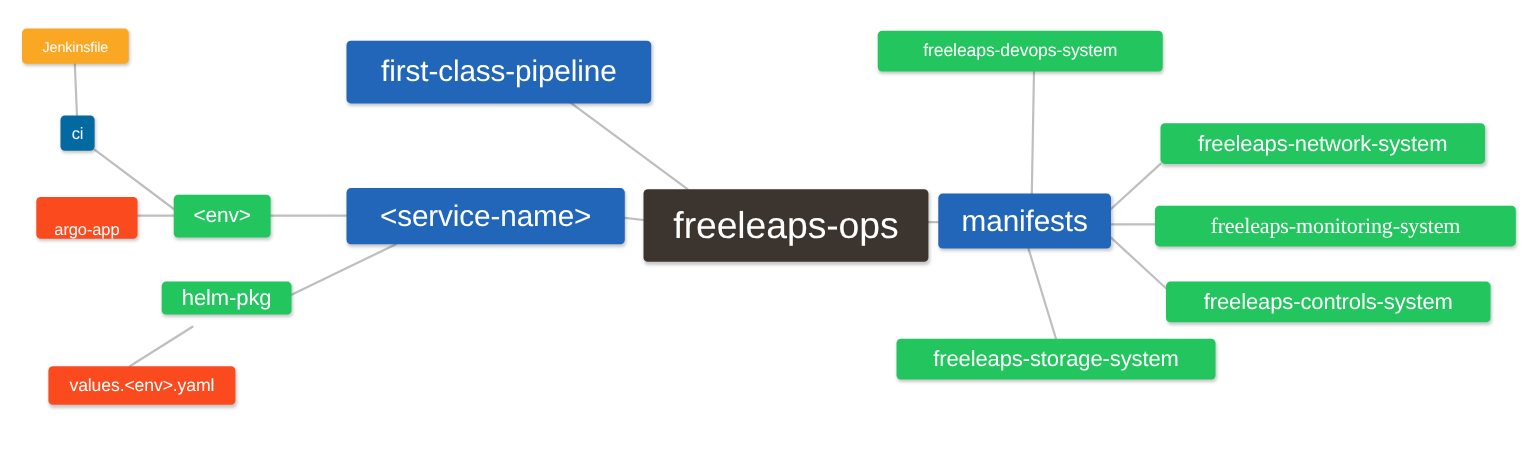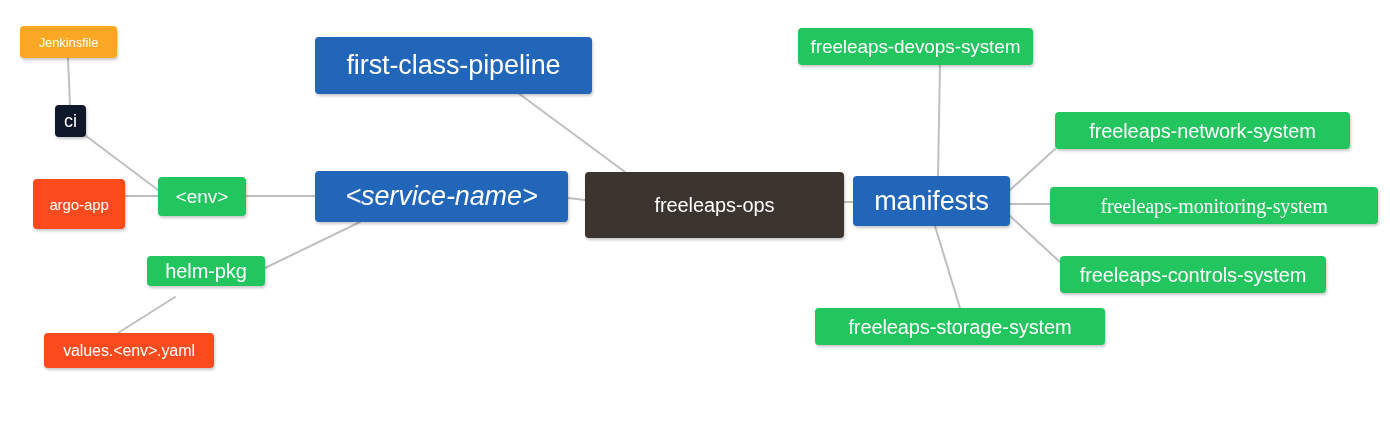--- a/index.html
+++ b/index.html
@@ -59,56 +59,56 @@
       <line x1="938" y1="176" x2="940" y2="65" stroke="#bfbfbf" stroke-width="2" stroke-linecap="round"></line>
       <line x1="1010" y1="190" x2="1055" y2="149" stroke="#bfbfbf" stroke-width="2" stroke-linecap="round"></line>
       <line x1="1010" y1="204" x2="1050" y2="204" stroke="#bfbfbf" stroke-width="2" stroke-linecap="round"></line>
       <line x1="1010" y1="216" x2="1060" y2="262" stroke="#bfbfbf" stroke-width="2" stroke-linecap="round"></line>
       <line x1="935" y1="226" x2="960" y2="308" stroke="#bfbfbf" stroke-width="2" stroke-linecap="round"></line>
     </svg>
   <div id="node-layer">
       <div class="node" style="left: 20px; top: 26px; width: 97px; height: 32px; background: rgb(250, 168, 35); font-size: 13px; padding: 0px 8px; color: rgb(255, 255, 255);">
         <span>Jenkinsfile</span>
       </div>
-      <div class="node" style="left: 55px; top: 105px; width: 31px; height: 32px; background: #0f172a; font-size: 18px; padding: 2px 6px; color: rgb(255, 255, 255);">
+      <div class="node" style="left: 55px; top: 105px; width: 31px; height: 32px; background: #0369a1; font-size: 15px; padding: 2px 6px; color: rgb(255, 255, 255);">
         <span>ci</span>
       </div>
-      <div class="node" style="left: 33px; top: 179px; width: 92px; height: 50px; background: rgb(251, 75, 30); font-size: 15px; padding: 0px 8px; color: rgb(255, 255, 255);">
+      <div class="node" style="left: 33px; top: 179px; width: 92px; height: 38px; background: rgb(251, 75, 30); font-size: 15px; padding: 0px 8px; color: rgb(255, 255, 255); align-items: flex-end;">
         <span>argo-app</span>
       </div>
       <div class="node" style="left: 158px; top: 177px; width: 88px; height: 39px; background: rgb(34, 197, 94); font-size: 19px; padding: 0px 8px; color: rgb(255, 255, 255); align-items: center;">
         <span>&lt;env&gt;</span>
       </div>
       <div class="node" style="left: 147px; top: 256px; width: 118px; height: 30px; background: rgb(34, 197, 94); font-size: 20px; padding: 0px 10px; color: rgb(255, 255, 255);">
         <span>helm-pkg</span>
       </div>
       <div class="node" style="left: 10px; top: 333px; width: 170px; height: 35px; background: rgb(251, 75, 30); font-size: 16px; padding: 0px 10px; color: rgb(255, 255, 255); margin-left: 34px;">
         <span>values.&lt;env&gt;.yaml</span>
       </div>
       <div class="node" style="left: 315px; top: 37px; width: 277px; height: 57px; background: rgb(33, 102, 184); font-size: 27px; padding: 0px 14px; color: rgb(255, 255, 255); text-align: right;">
         <span>first-class-pipeline</span>
       </div>
-      <div class="node" style="left: 315px; top: 171px; width: 253px; height: 51px; background: rgb(33, 102, 184); font-size: 27px; padding: 0px 14px; color: rgb(255, 255, 255); font-style: italic;">
+      <div class="node" style="left: 315px; top: 171px; width: 253px; height: 51px; background: rgb(33, 102, 184); font-size: 27px; padding: 0px 14px; color: rgb(255, 255, 255);">
         <span>&lt;service-name&gt;</span>
       </div>
-      <div class="node" style="left: 585px; top: 172px; width: 259px; height: 66px; background: rgb(59, 52, 47); font-size: 20px; padding: 0px 16px; color: rgb(255, 255, 255); text-align: center;">
+      <div class="node" style="left: 585px; top: 172px; width: 259px; height: 66px; background: rgb(59, 52, 47); font-size: 34px; padding: 0px 16px; color: rgb(255, 255, 255); text-align: center;">
         <span>freeleaps-ops</span>
       </div>
       <div class="node" style="left: 853px; top: 176px; width: 157px; height: 50px; background: rgb(33, 102, 184); font-size: 27px; padding: 0px 14px; color: rgb(255, 255, 255); justify-content: center;">
         <span>manifests</span>
       </div>
-      <div class="node" style="left: 798px; top: 28px; width: 235px; height: 37px; background: rgb(34, 197, 94); font-size: 19px; padding: 0px 12px; color: rgb(255, 255, 255);">
+      <div class="node" style="left: 798px; top: 28px; width: 259px; height: 37px; background: rgb(34, 197, 94); font-size: 16px; padding: 0px 12px; color: rgb(255, 255, 255);">
         <span>freeleaps-devops-system</span>
       </div>
       <div class="node" style="left: 1055px; top: 112px; width: 295px; height: 37px; background: rgb(34, 197, 94); font-size: 20px; padding: 16px 12px; color: rgb(255, 255, 255);">
         <span>freeleaps-network-system</span>
       </div>
       <div class="node" style="left: 1050px; top: 187px; width: 328px; height: 37px; background: rgb(34, 197, 94); font-size: 20px; padding: 0px 12px; color: rgb(255, 255, 255); font-family: Liberation Serif, serif;">
         <span>freeleaps-monitoring-system</span>
       </div>
-      <div class="node" style="left: 1060px; top: 256px; width: 266px; height: 37px; background: rgb(34, 197, 94); font-size: 20px; padding: 0px 12px; color: rgb(255, 255, 255);">
+      <div class="node" style="left: 1060px; top: 256px; width: 295px; height: 37px; background: rgb(34, 197, 94); font-size: 20px; padding: 0px 12px; color: rgb(255, 255, 255);">
         <span>freeleaps-controls-system</span>
       </div>
       <div class="node" style="left: 815px; top: 308px; width: 290px; height: 37px; background: rgb(34, 197, 94); font-size: 20px; padding: 0px 8px; color: rgb(255, 255, 255);">
         <span>freeleaps-storage-system</span>
       </div>
     </div>
 </div>
 
 </body></html>

